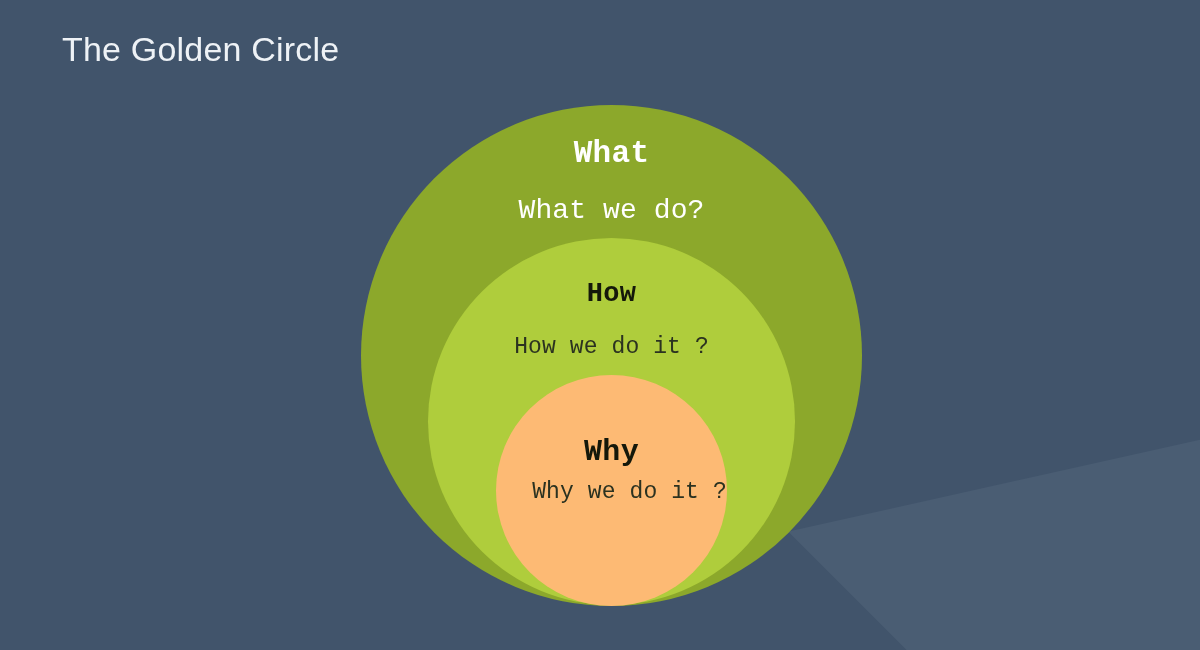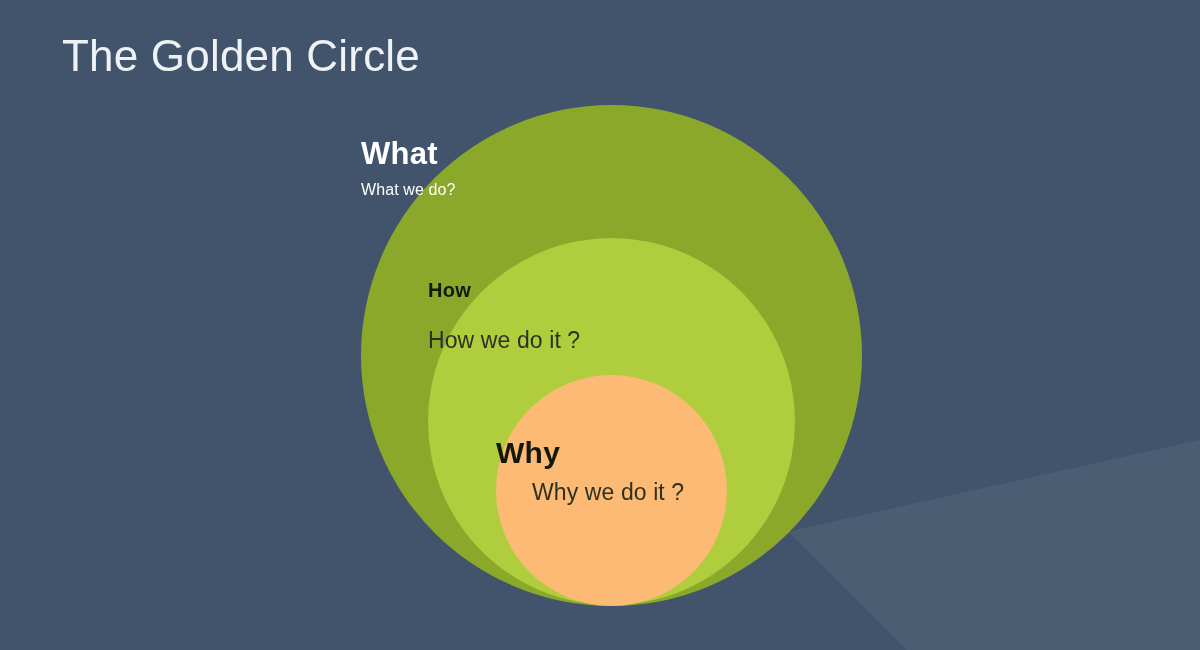--- a/index.html
+++ b/index.html
@@ -17,21 +17,21 @@
     background: #41546B;
     font-family: "Liberation Sans", "DejaVu Sans", sans-serif;
     -webkit-font-smoothing: antialiased;
   }
 
   
   #slide-title {
     position: absolute;
     left: 62px;
     top: 28px;
-    font-size: 44px;
+    font-size: 34px;
     font-weight: 400;
     letter-spacing: 0.2px;
     color: #eef2f6;
     white-space: nowrap;
     line-height: 1.25;
   }
 
   
   .longshadow-wrap {
     position: absolute;
@@ -74,21 +74,23 @@
     width: 231px;
     height: 231px;
     background: #D5E89C;
   }
 
   
   .ring-text {
     position: absolute;
     left: 0;
     width: 100%;
+    text-align: center;
     user-select: none;
+    font-family: Liberation Mono, monospace;
   }
 
   .ring-heading {
     font-weight: bold;
     line-height: 1.05;
     margin: 0;
   }
   .ring-sub {
     line-height: 1.2;
     margin: 0;
@@ -97,32 +99,32 @@
   
   #text-what {
     top: 33px;
   }
   #text-what .ring-heading {
     font-size: 31px;
     color: #ffffff;
     letter-spacing: 0.3px;
   }
   #text-what .ring-sub {
-    font-size: 16px;
+    font-size: 28px;
     color: #ffffff;
-    margin-top: 9px;
+    margin-top: 23px;
     letter-spacing: 0.1px;
   }
 
   
   #text-how {
     top: 42px;
   }
   #text-how .ring-heading {
-    font-size: 20px;
+    font-size: 27px;
     color: #14180a;
     letter-spacing: 0.3px;
   }
   #text-how .ring-sub {
     font-size: 23px;
     color: #2b3220;
     margin-top: 26px;
     letter-spacing: 0.1px;
   }
 

